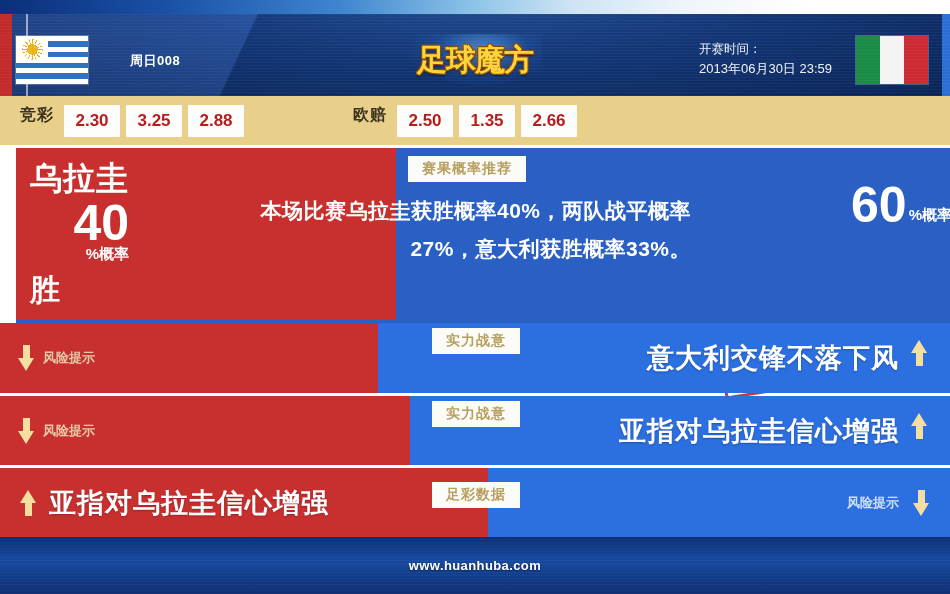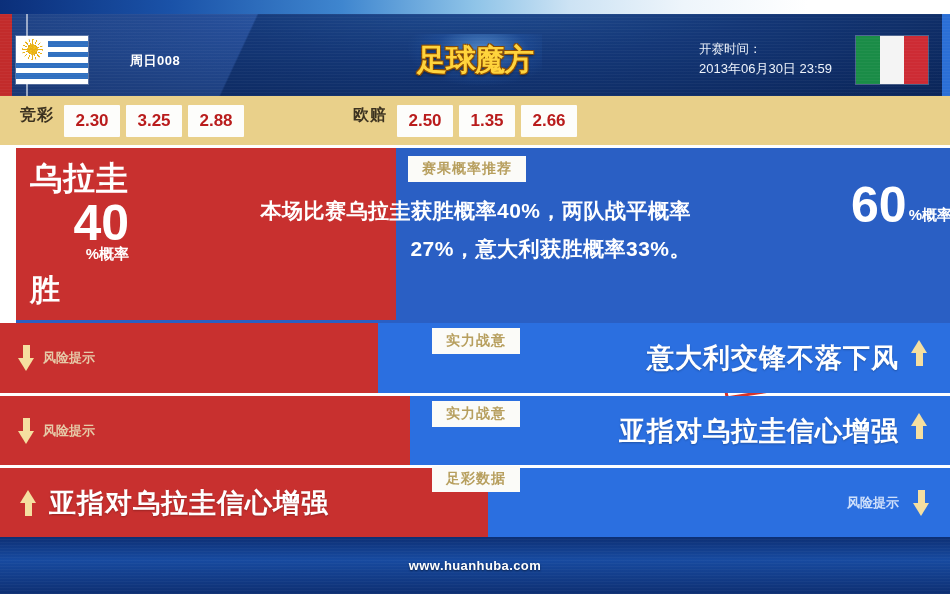--- a/index.html
+++ b/index.html
@@ -332,19 +332,19 @@
     <div class="red" style="width:488px"></div>
     <div class="cmp-msg-left">
       <span class="ar-up"></span>
       <span>亚指对乌拉圭信心增强</span>
     </div>
     <div class="risk-right">
       <span class="txt">风险提示</span>
       <span class="ar-down"></span>
     </div>
   </div>
-  <div class="tab" style="left:432px; top:466px">足彩数据</div>
+  <div class="tab" style="left:432px; top:482px">足彩数据</div>
 
   <div class="footer">
     <span>www.huanhuba.com</span>
   </div>
 
 </div>
 
 </body></html>

